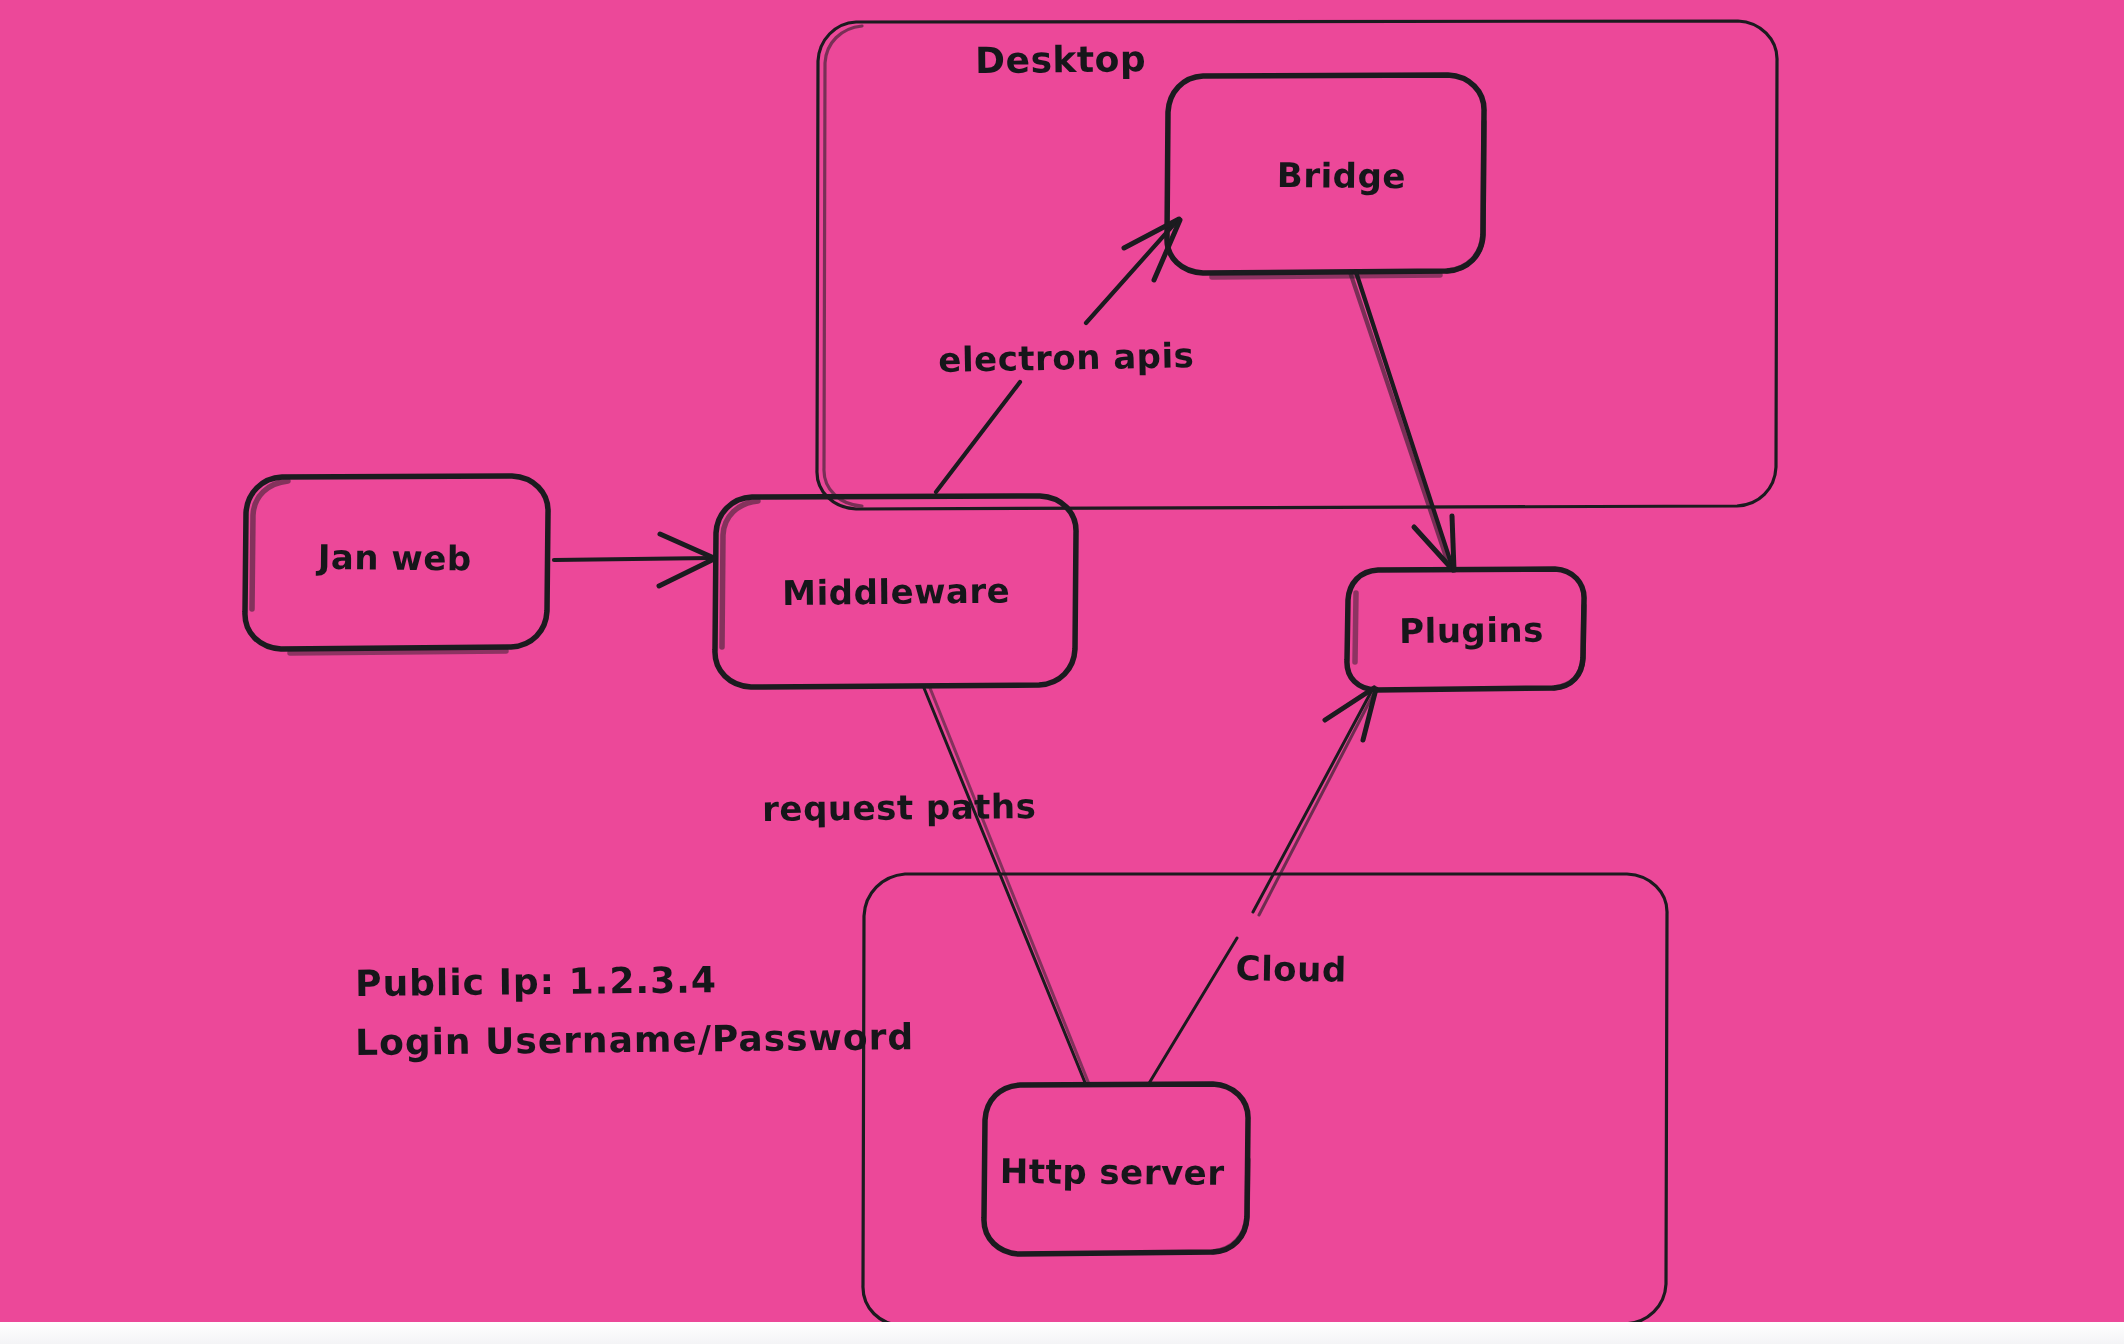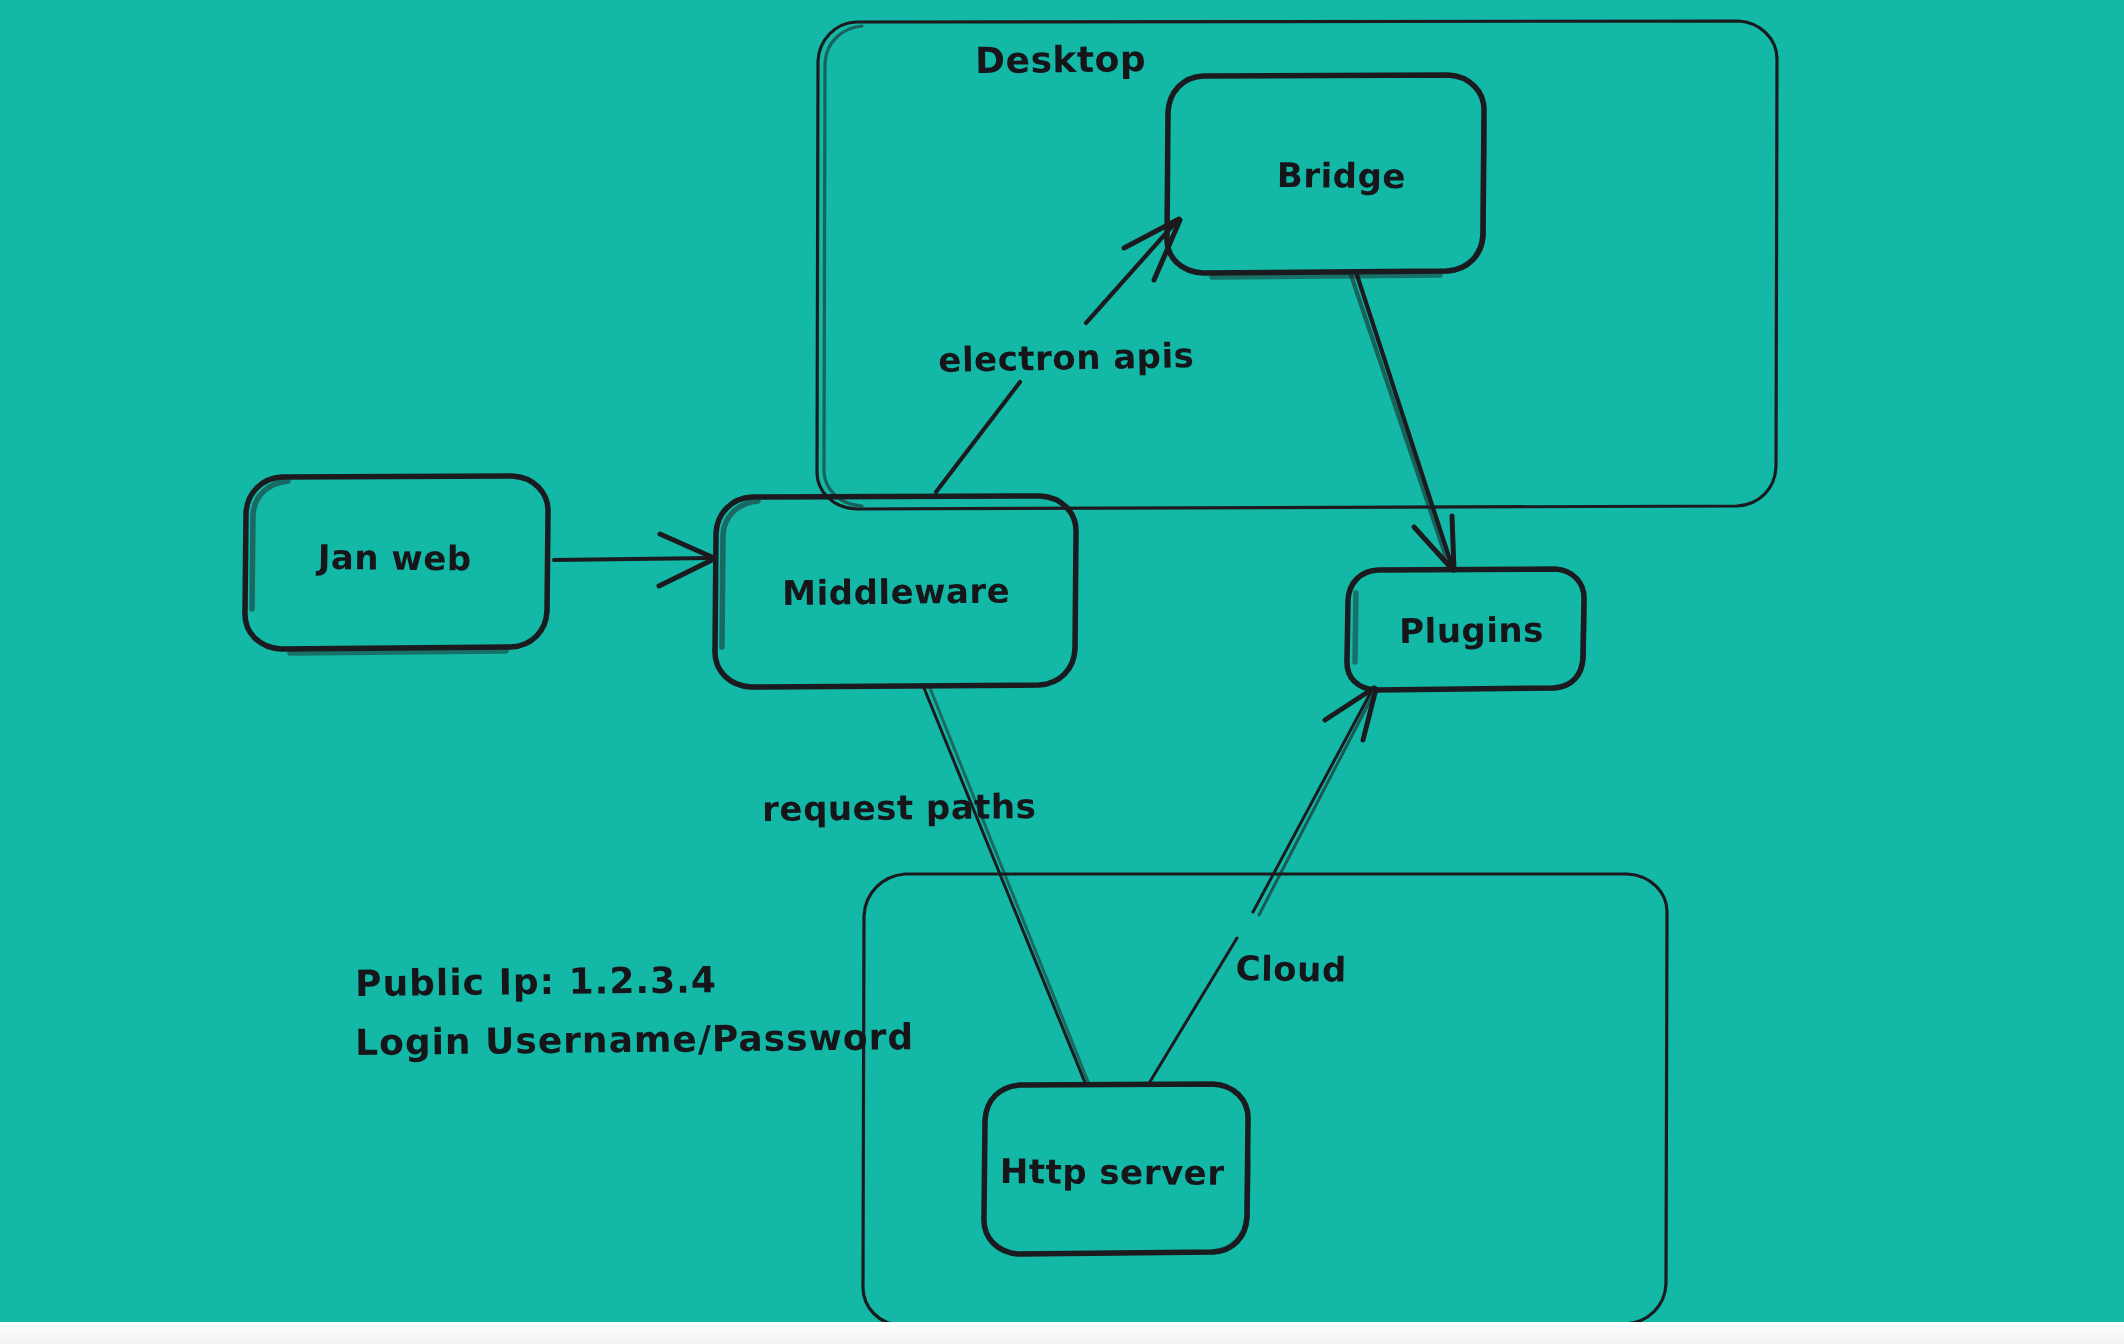--- a/index.html
+++ b/index.html
@@ -11,21 +11,21 @@
   body {
     width: 2124px;
     height: 1344px;
     overflow: hidden;
     font-family: "DejaVu Sans", sans-serif;
   }
   #canvas {
     position: relative;
     width: 2124px;
     height: 1344px;
-    background: #14b8a6;
+    background: #ec4899;
   }
   #canvas svg {
     position: absolute;
     top: 0;
     left: 0;
     width: 2124px;
     height: 1344px;
   }
   .sketch-stroke {
     fill: none;

